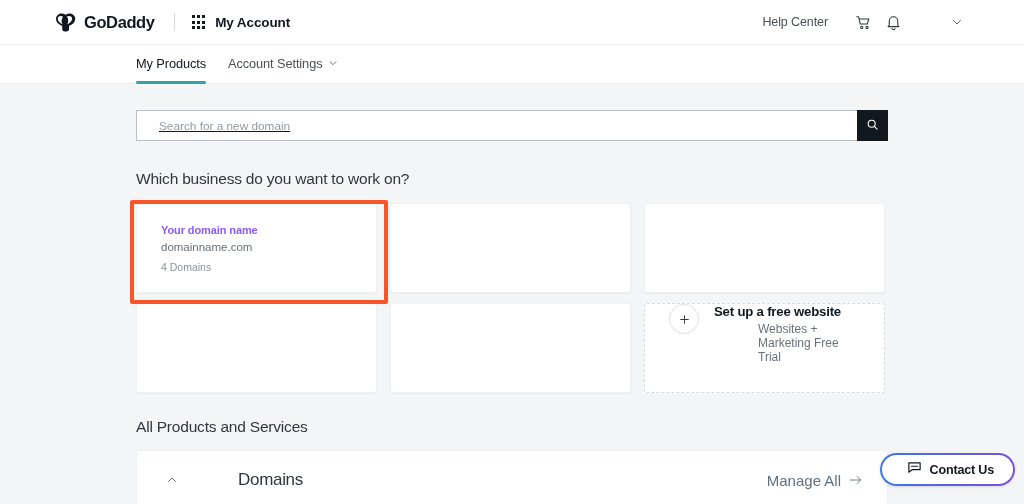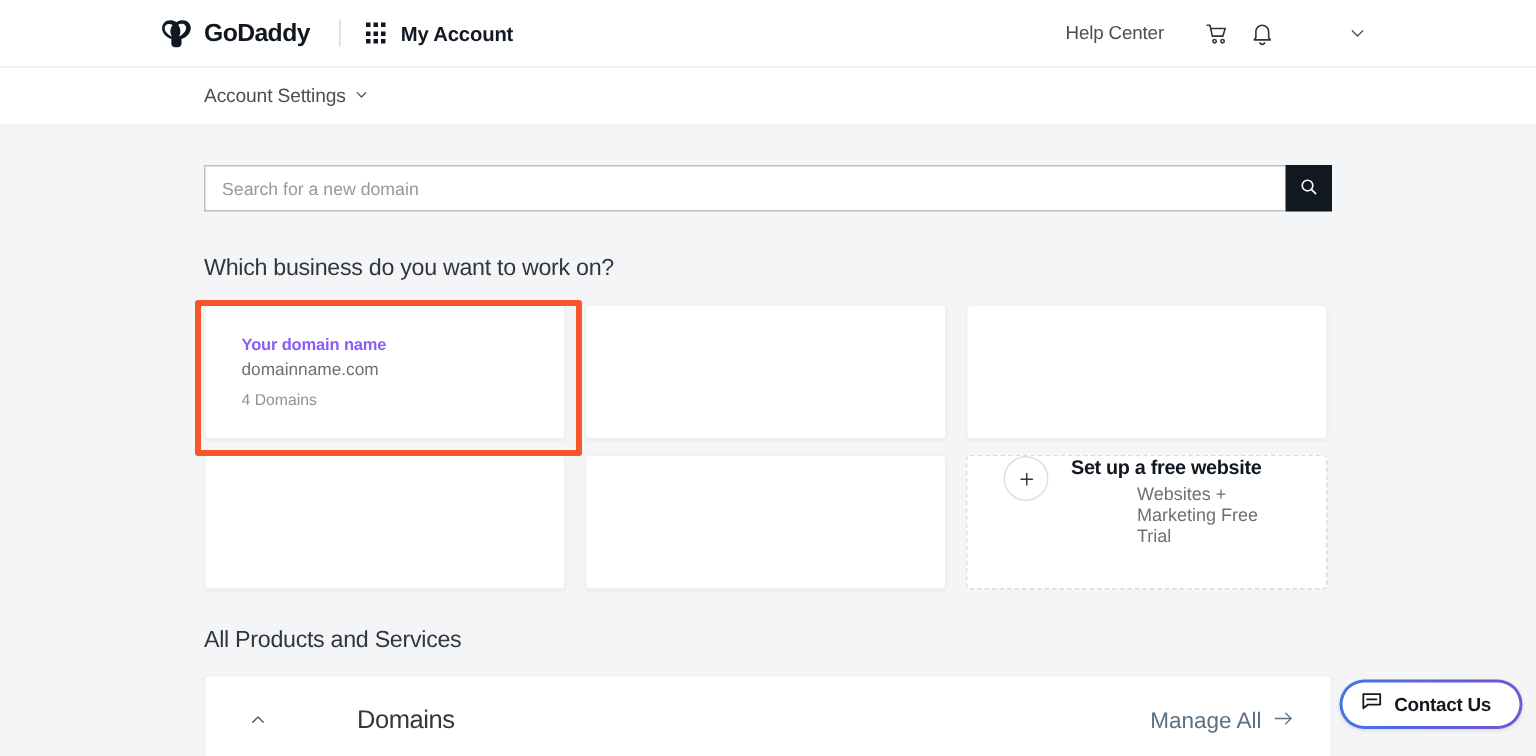--- a/index.html
+++ b/index.html
@@ -22,21 +22,21 @@
     height: 45px;
     background: #ffffff;
     display: flex;
     align-items: center;
     border-bottom: 1px solid #eceef0;
     position: relative;
   }
 
   .header-inner {
     width: 100%;
-    padding: 0 108px;
+    padding: 0 56px;
     display: flex;
     align-items: center;
     height: 100%;
   }
 
   .brand {
     display: flex;
     align-items: center;
     gap: 7px;
     cursor: pointer;
@@ -179,22 +179,23 @@
   }
 
   .search-input {
     flex: 1;
     border: 1px solid #bcc0c4;
     border-right: none;
     background: #ffffff;
     font-family: "Liberation Sans", sans-serif;
     font-size: 11.8px;
     color: #111820;
-    padding: 0 11px;
+    padding: 0 22px;
     outline: none;
+    text-decoration: underline;
   }
   .search-input::placeholder { color: #949a9f; }
 
   .search-btn {
     width: 31px;
     height: 31px;
     background: #111820;
     border: none;
     display: flex;
     align-items: center;
@@ -361,21 +362,21 @@
     box-shadow: 0 1px 3px rgba(17,24,32,0.12);
   }
 
   .contact-inner {
     height: 100%;
     background: #ffffff;
     border-radius: 17px;
     display: flex;
     align-items: center;
     gap: 8px;
-    padding: 0 19px 0 12px;
+    padding: 0 19px 0 25px;
   }
 
   .contact-label {
     font-size: 12.6px;
     font-weight: bold;
     color: #111820;
     letter-spacing: -0.2px;
   }
 </style>
 </head>
@@ -431,20 +432,23 @@
       <span class="caret-wrap">
         <svg width="12" height="12" viewBox="0 0 24 24" fill="none" stroke="#4a4f54" stroke-width="1.7" stroke-linecap="round" stroke-linejoin="round" aria-hidden="true">
           <polyline points="5,9 12,16 19,9"></polyline>
         </svg>
       </span>
     </div>
   </div>
 </div>
 
 <div class="tabbar">
+  <div class="tab active">
+    <span>My Products</span>
+  </div>
   <div class="tab">
     <span>Account Settings</span>
     <span class="tab-caret">
       <svg width="10" height="10" viewBox="0 0 24 24" fill="none" stroke="#4a4f54" stroke-width="2" stroke-linecap="round" stroke-linejoin="round" aria-hidden="true">
         <polyline points="5,9 12,16 19,9"></polyline>
       </svg>
     </span>
   </div>
 </div>
 

